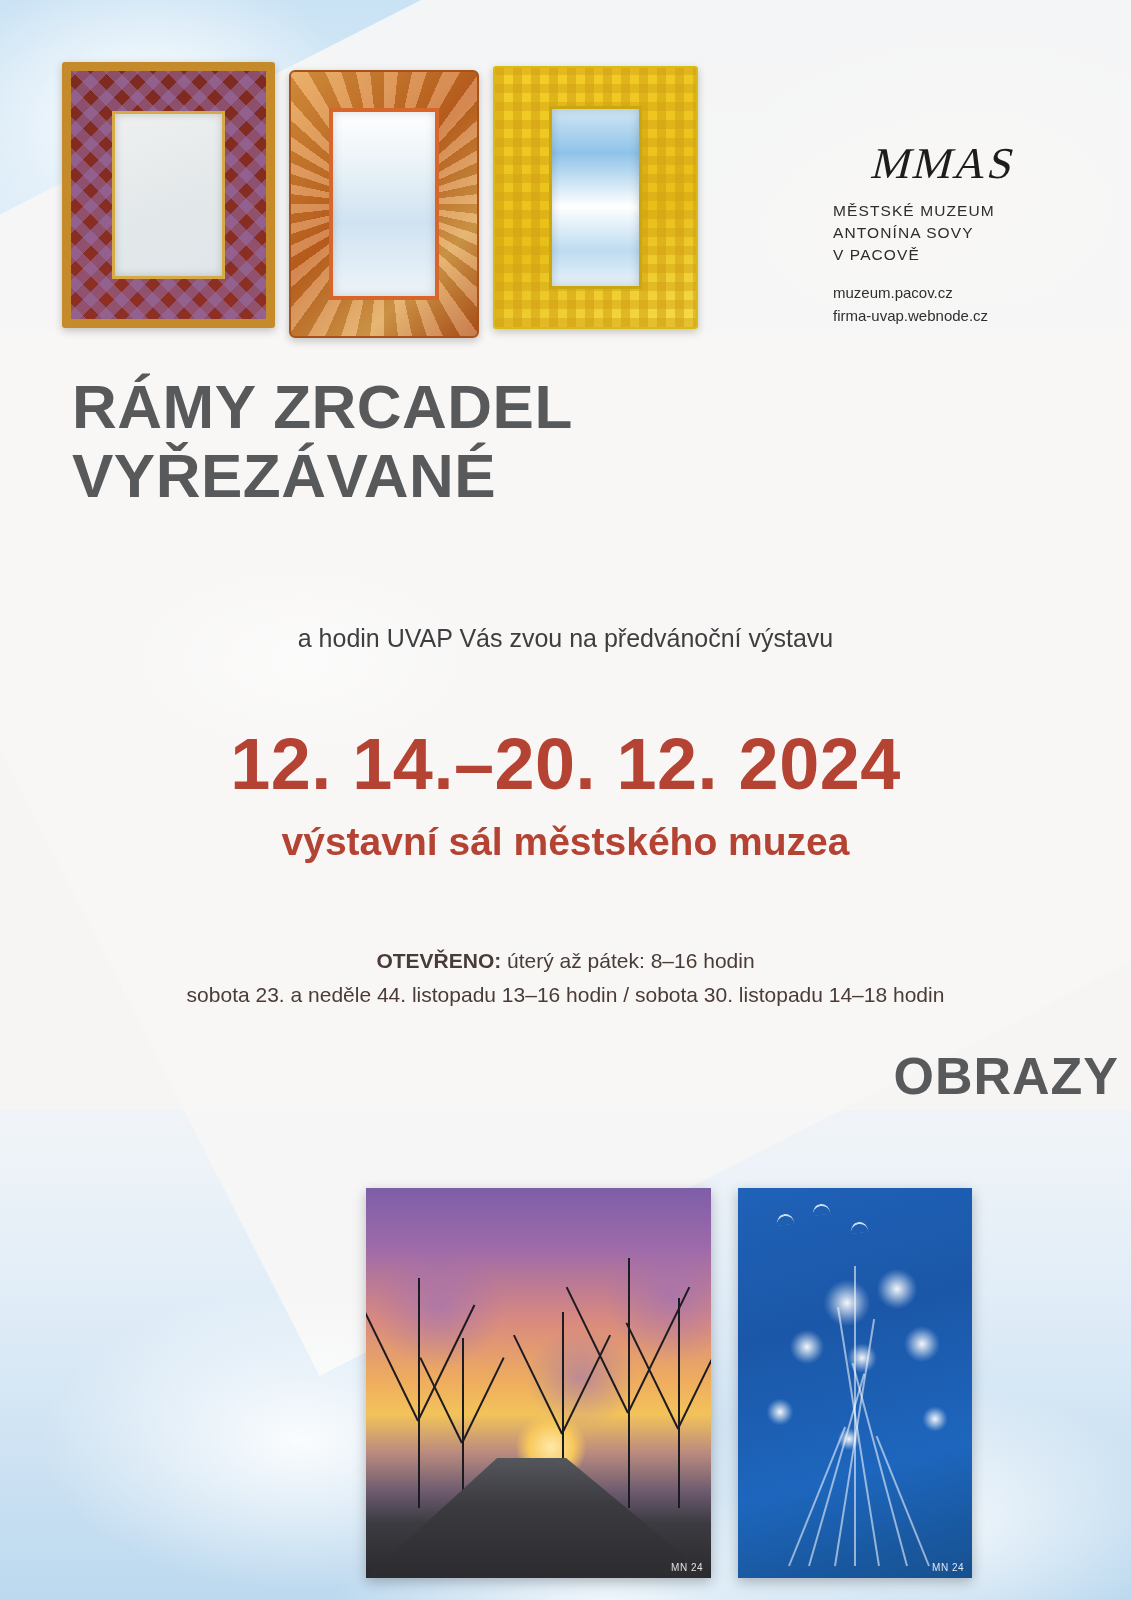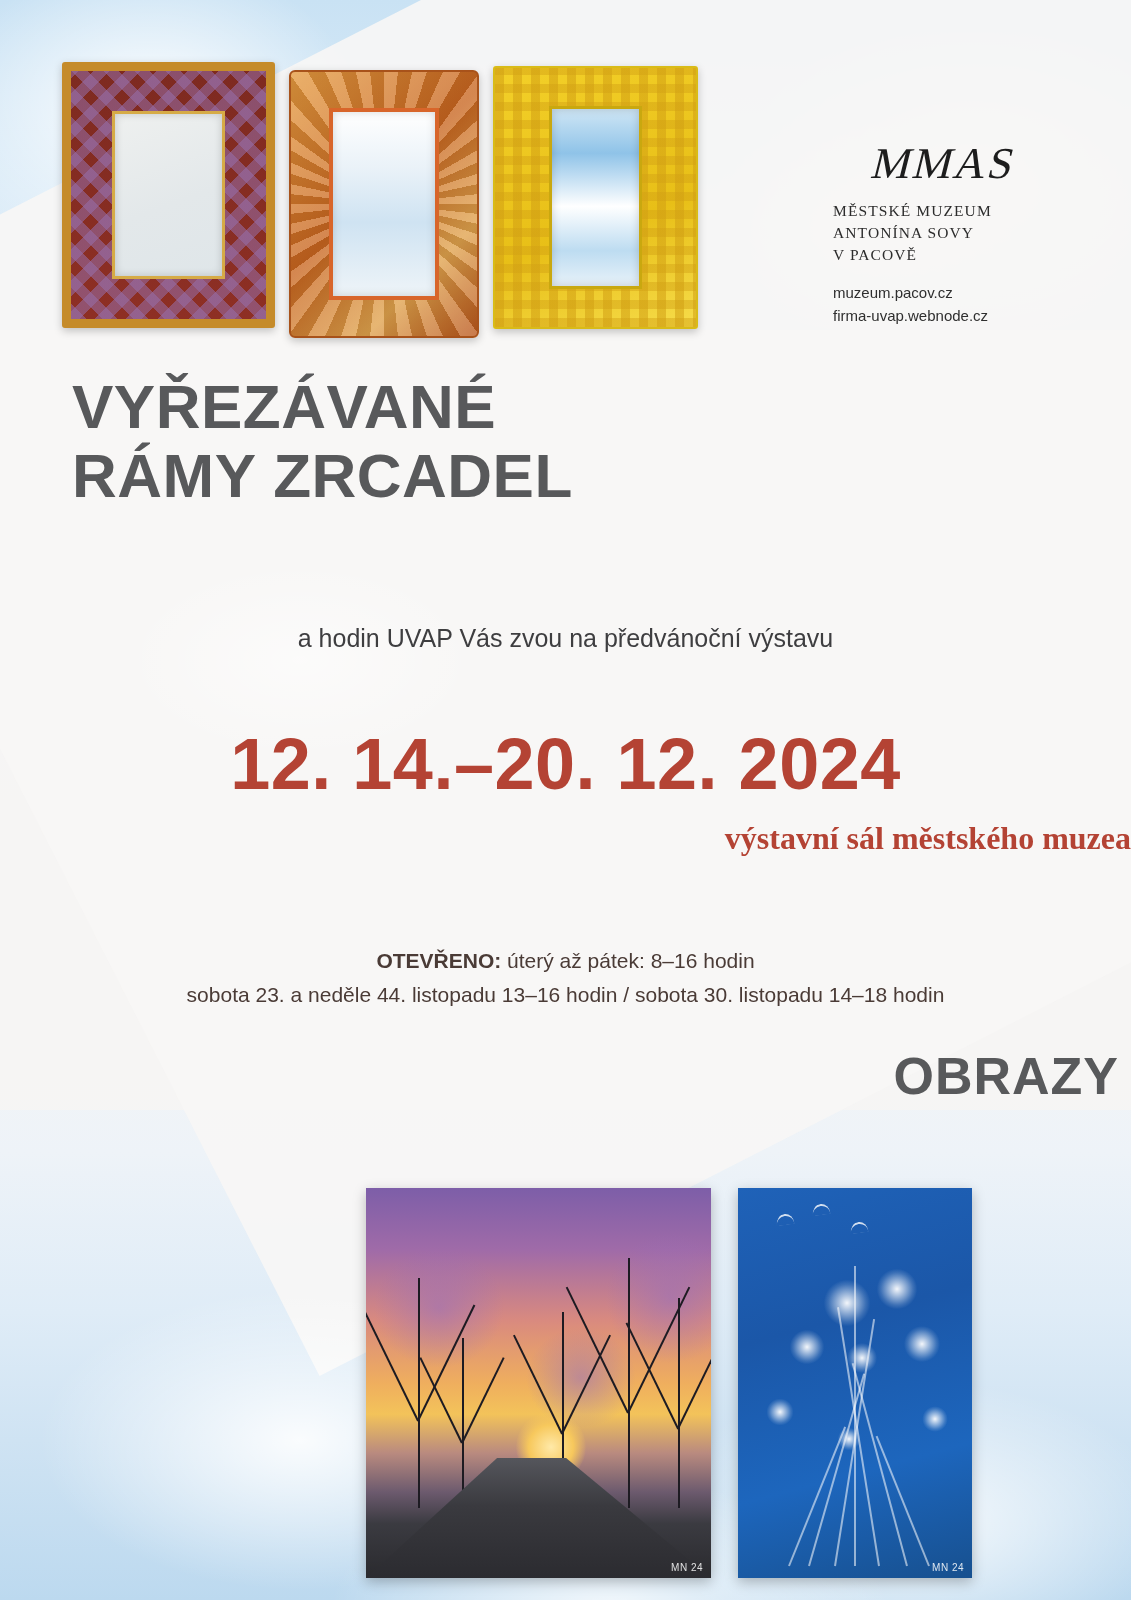--- a/index.html
+++ b/index.html
@@ -140,21 +140,21 @@
     letter-spacing: 2px;
     line-height: 1;
     color: #1d1d1d;
     font-weight: 400;
   }
   .logo-mark .slant {
     display: inline-block;
     transform: skewX(-14deg);
   }
   .logo-org {
-    font-family: Liberation Serif, serif;
+    font-family: Liberation Sans, sans-serif;
     font-size: 15.5px;
     letter-spacing: 1.1px;
     line-height: 1.42;
     margin-top: 14px;
     color: #2c2c2c;
     text-align: left;
     padding-left: 4px;
   }
   .logo-links {
     font-family: "Liberation Sans", sans-serif;
@@ -206,26 +206,25 @@
     color: #b44334;
     font-size: 72px;
     font-weight: 700;
     letter-spacing: 0.5px;
     line-height: 1;
   }
   .venue-line {
     position: absolute;
     left: 0; right: 0;
     top: 822px;
-    text-align: right;
+    text-align: center;
     color: #b44334;
-    font-size: 32px;
-    font-weight: 700;
-    line-height: 1;
-    font-family: Liberation Serif, serif;
+    font-size: 39px;
+    font-weight: 700;
+    line-height: 1;
   }
   .hours {
     position: absolute;
     left: 0; right: 0;
     top: 896px;
     text-align: center;
     color: #4a3b36;
     font-size: 21px;
     line-height: 1.6;
     margin-top: 48px;
@@ -405,22 +404,22 @@
       <div>ANTONÍNA SOVY</div>
       <div>V PACOVĚ</div>
     </div>
     <div class="logo-links">
       <div>muzeum.pacov.cz</div>
       <div>firma-uvap.webnode.cz</div>
     </div>
   </div>
 
   <div class="title-block">
+    <div class="title-main">RÁMY ZRCADEL</div>
     <div class="title-main">VYŘEZÁVANÉ</div>
-    <div class="title-main">RÁMY ZRCADEL</div>
   </div>
 
   <div class="invite">
     <div>a hodin UVAP Vás zvou na předvánoční výstavu</div>
   </div>
 
   <div class="date-line">12. 14.–20. 12. 2024</div>
   <div class="venue-line">výstavní sál městského muzea</div>
 
   <div class="hours">

